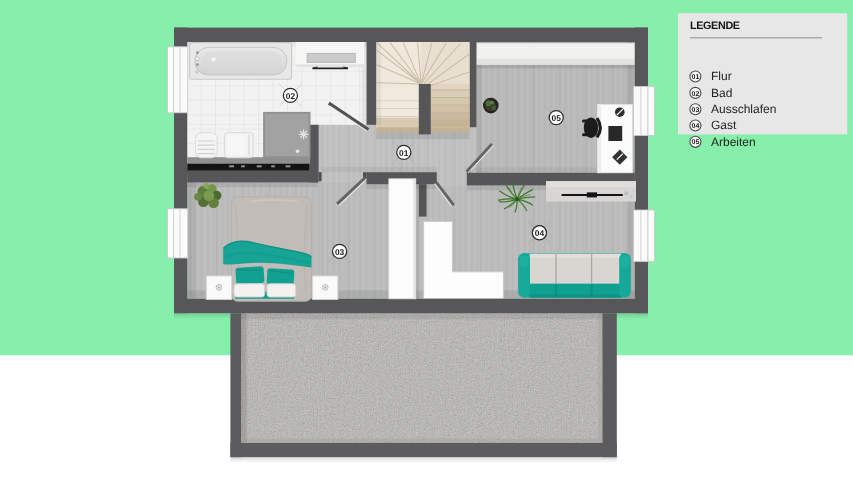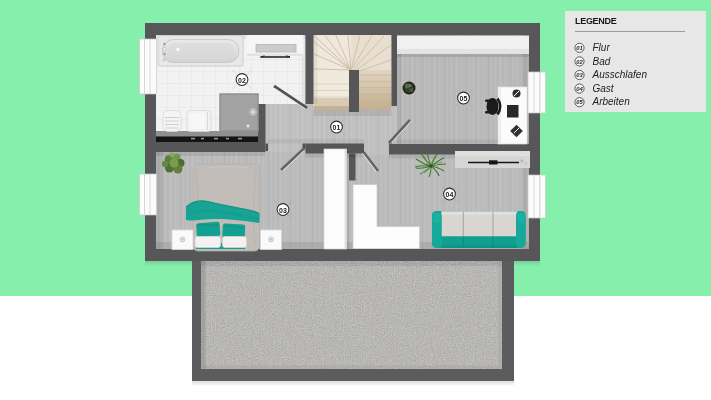--- a/index.html
+++ b/index.html
@@ -397,21 +397,21 @@
 </g>
 </svg>
 
 
 <div style="position:absolute;left:565px;top:11px;width:141px;height:101px;background:#e8e7e3;filter:grayscale(1);">
 
   <div style="position:absolute;left:10px;top:5px;font-size:9px;font-weight:bold;color:#161616;letter-spacing:-0.3px;">LEGENDE</div>
 
   <div style="position:absolute;left:10px;top:20px;width:110px;height:1px;background:#9c9c9c;"></div>
 
-  <div style="position:absolute;left:0;top:0;width:141px;font-style:italic;">
+  <div style="position:absolute;left:0;top:16px;width:141px;">
     <svg width="141" height="112">
       <g>
         <circle cx="14.5" cy="36.8" r="4.6" fill="#f6f5f2" stroke="#4a4a4a" stroke-width="0.9"></circle>
         <text x="14.5" y="39" font-size="5.8" font-weight="bold" fill="#222" text-anchor="middle">01</text>
         <circle cx="14.5" cy="50.4" r="4.6" fill="#f6f5f2" stroke="#4a4a4a" stroke-width="0.9"></circle>
         <text x="14.5" y="52.6" font-size="5.8" font-weight="bold" fill="#222" text-anchor="middle">02</text>
         <circle cx="14.5" cy="64" r="4.6" fill="#f6f5f2" stroke="#4a4a4a" stroke-width="0.9"></circle>
         <text x="14.5" y="66.2" font-size="5.8" font-weight="bold" fill="#222" text-anchor="middle">03</text>
         <circle cx="14.5" cy="77.6" r="4.6" fill="#f6f5f2" stroke="#4a4a4a" stroke-width="0.9"></circle>
         <text x="14.5" y="79.8" font-size="5.8" font-weight="bold" fill="#222" text-anchor="middle">04</text>

